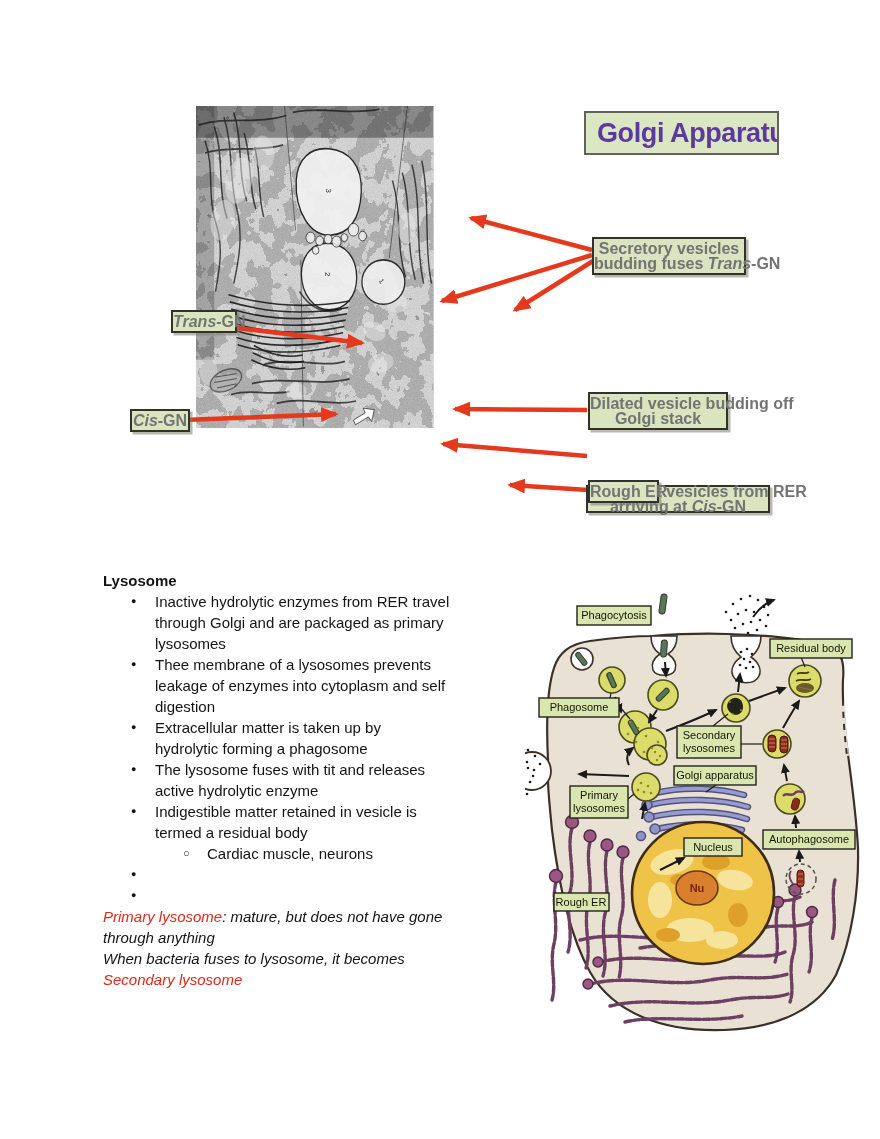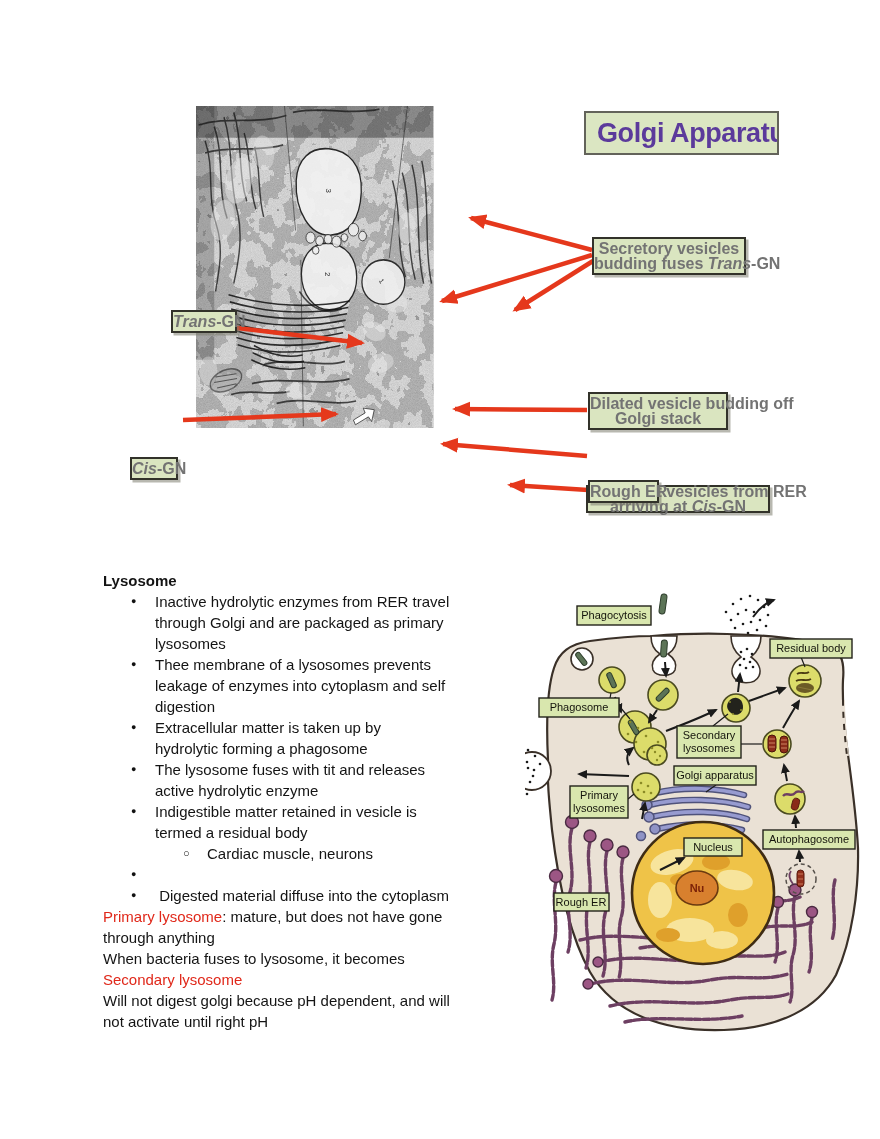--- a/index.html
+++ b/index.html
@@ -19,21 +19,21 @@
         letter-spacing:-0.4px;}
   
   .notes{position:absolute;left:103px;top:538px;width:400px;font-size:15px;line-height:21px;color:#141414;margin-top:32px;}
   .notes .h{font-weight:bold;}
   .notes ul{list-style:none;margin:0;padding:0;}
   .notes li{display:flex;padding-left:28px;}
   .notes li .m{width:24px;flex:none;font-size:9px;line-height:21px;color:#111;}
   .notes li .t{white-space:pre-wrap;}
   .notes li.sub{padding-left:80px;}
   .notes li.sub .m{font-size:11px;}
-  .notes p{margin:0;white-space:pre-wrap;}
+  .notes p{margin:0;font-style:italic;white-space:pre-wrap;}
   .red{color:#e0281a;}
   .overlay{position:absolute;left:0;top:0;pointer-events:none;}
 </style>
 </head>
 <body>
 
 <div class="page">
 
   <svg class="abs" style="left:196px;top:106px;" width="365" height="406" viewBox="196 106 561 512" preserveAspectRatio="none">
     <svg x="196" y="106" width="365" height="406" viewBox="196 106 365 406">
@@ -169,21 +169,21 @@
 
   <div class="gbox" style="left:592px;top:237px;width:154px;height:38px;">
     <div class="l">Secretory vesicles</div>
     <div class="l"><span>budding fuses </span><span class="it">Trans</span><span>-GN</span></div>
   </div>
 
   <div class="gbox" style="left:124px;top:310px;width:66px;height:23px;margin-left:47px;">
     <div class="l"><span class="it">Trans</span><span>-GN</span></div>
   </div>
 
-  <div class="gbox" style="left:130px;top:409px;width:48px;height:23px;margin-top:48px;">
+  <div class="gbox" style="left:130px;top:409px;width:60px;height:23px;">
     <div class="l"><span class="it">Cis</span><span>-GN</span></div>
   </div>
 
   <div class="gbox" style="left:588px;top:392px;width:140px;height:38px;">
     <div class="l">Dilated vesicle budding off</div>
     <div class="l">Golgi stack</div>
   </div>
 
   <div class="gbox" style="left:586px;top:437px;width:184px;height:28px;margin-top:48px;">
     <div class="l">Transport vesicles from RER</div>
@@ -226,29 +226,26 @@
         </li>
       <li class="sub">
           <span class="m">○</span>
           <span class="t">Cardiac muscle, neurons</span>
         </li>
       <li>
           <span class="m">●</span>
         </li>
       <li>
           <span class="m">●</span>
-          <span class="t"> Digested material diffuse into the cytoplasm</span>
         </li>
     </ul>
     <p><span class="red">Primary lysosome</span><span>: mature, but does not have gone
 through anything</span></p>
     <p>When bacteria fuses to lysosome, it becomes</p>
     <p class="red">Secondary lysosome</p>
-    <p>Will not digest golgi because pH dependent, and will
-not activate until right pH</p>
   </div>
 
   <svg class="abs" style="left:525px;top:588px;" width="356" height="448" viewBox="525 588 356 448">
     <defs>
       <marker id="bh" markerUnits="userSpaceOnUse" markerWidth="11" markerHeight="10" refX="8" refY="5" orient="auto">
         <path d="M0,0.5 L10,5 L0,9.5 Z" fill="#1a1a1a"></path>
       </marker>
       <clipPath id="nucl">
           <circle cx="703" cy="893" r="71"></circle>
         </clipPath>

